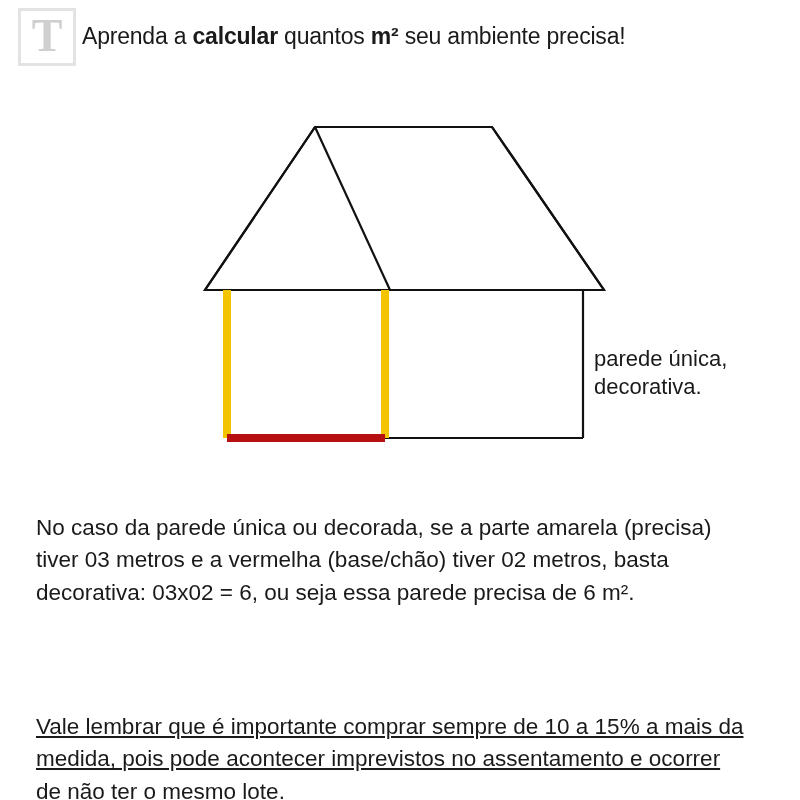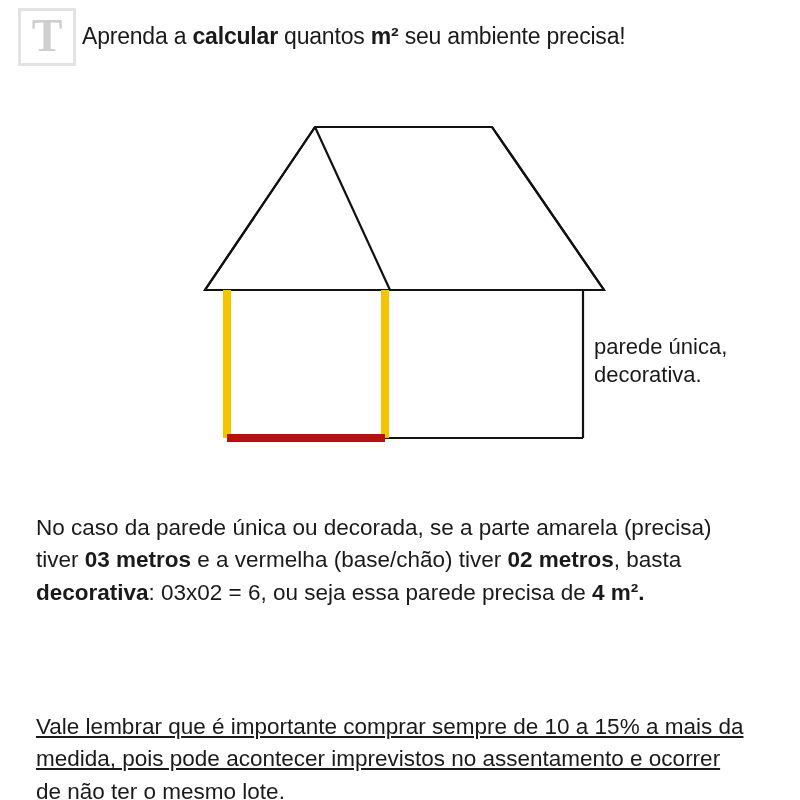--- a/index.html
+++ b/index.html
@@ -57,37 +57,37 @@
     left: 0;
     top: 105px;
     width: 800px;
     height: 370px;
   }
 
   
   .side-label {
     position: absolute;
     left: 594px;
-    top: 333px;
+    top: 345px;
     font-size: 22px;
     line-height: 1.25;
     color: #1a1a1a;
     white-space: pre-line;
   }
 
   
   .para {
     position: absolute;
     left: 36px;
     width: 712px;
     font-size: 22.5px;
     line-height: 1.44;
     color: #1a1a1a;
   }
-  .para b { font-weight: 700; text-align: center; }
+  .para b { font-weight: 400; text-align: center; }
   .para-1 { top: 512px; }
   .para-2 { top: 711px; text-decoration: underline; }
 </style>
 </head>
 <body>
 
 <div class="logo">
   <span class="logo-letter">T</span>
 </div>
 
@@ -114,14 +114,14 @@
     <line x1="227" y1="185" x2="227" y2="333" stroke="#f5c400" stroke-width="8"></line>
     <line x1="385" y1="185" x2="385" y2="333" stroke="#f5c400" stroke-width="8"></line>
 
     <line x1="227" y1="333" x2="385" y2="333" stroke="#b71010" stroke-width="8"></line>
   </svg>
 </div>
 
 <div class="side-label">parede única,
 decorativa.</div>
 
-<div class="para para-1"><span>No caso da parede única ou decorada, se a parte amarela (precisa) tiver </span><b>03 metros</b><span> e a vermelha (base/chão) tiver </span><b>02 metros</b><span>, basta </span><b>decorativa</b><span>: 03x02 = 6, ou seja essa parede precisa de </span><b>4 m².</b></div>
+<div class="para para-1"><span>No caso da parede única ou decorada, se a parte amarela (precisa) tiver </span><b>03 metros</b><span> e a vermelha (base/chão) tiver </span><b>02 metros</b><span>, basta </span><b>decorativa</b><span>: 03x02 = 6, ou seja essa parede precisa de </span><b>6 m².</b></div>
 <div class="para para-2"><span>Vale lembrar que é importante comprar sempre de 10 a 15% a mais da medida, pois pode acontecer imprevistos no assentamento e ocorrer de não ter o mesmo lote.</span></div>
 
 </body></html>

